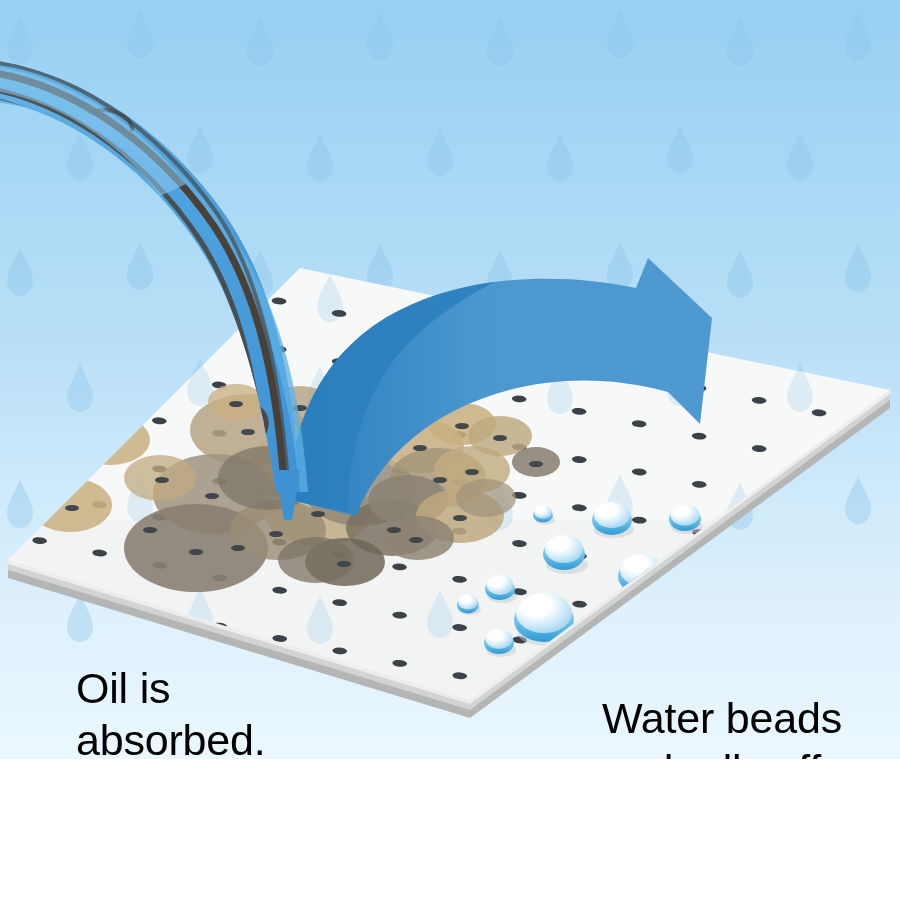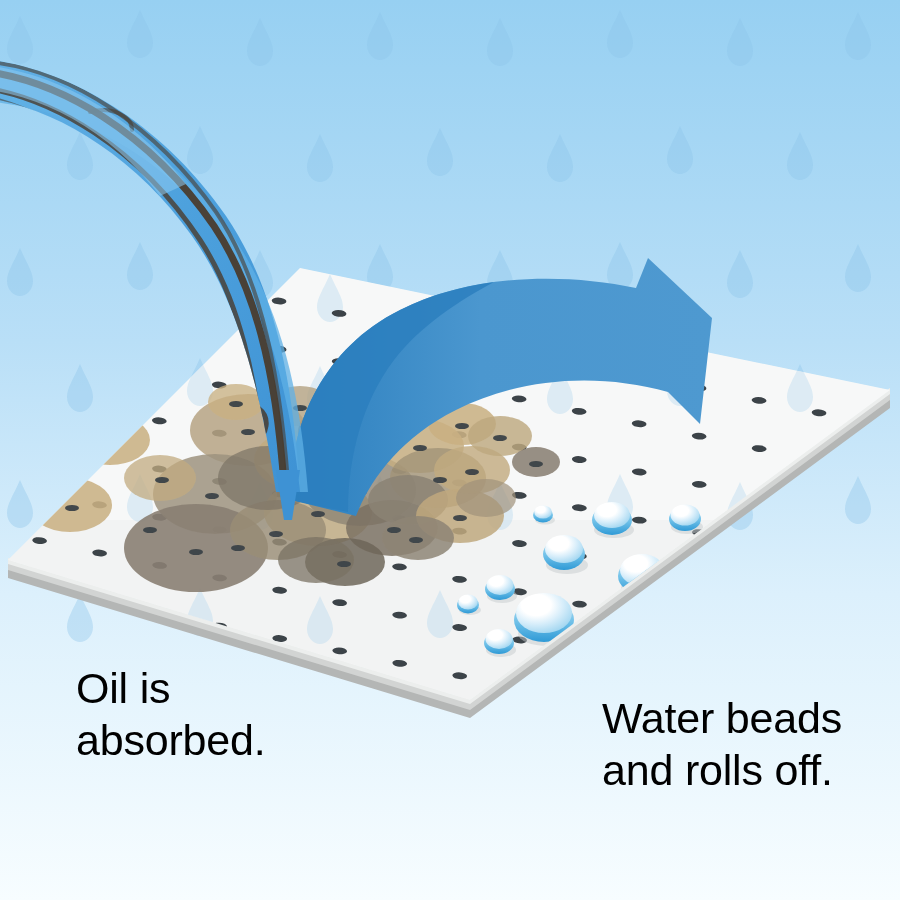--- a/index.html
+++ b/index.html
@@ -3,21 +3,21 @@
 <meta charset="utf-8">
 <style>
   html, body {
     margin: 0;
     padding: 0;
     background: #ffffff;
   }
   #scene {
     position: relative;
     width: 900px;
-    height: 900px;
+    height: 759px;
     overflow: hidden;
     font-family: "Liberation Sans", sans-serif;
     text-decoration: underline;
   }
   #scene svg.layer {
     position: absolute;
     left: 0;
     top: 0;
     width: 900px;
     height: 900px;

